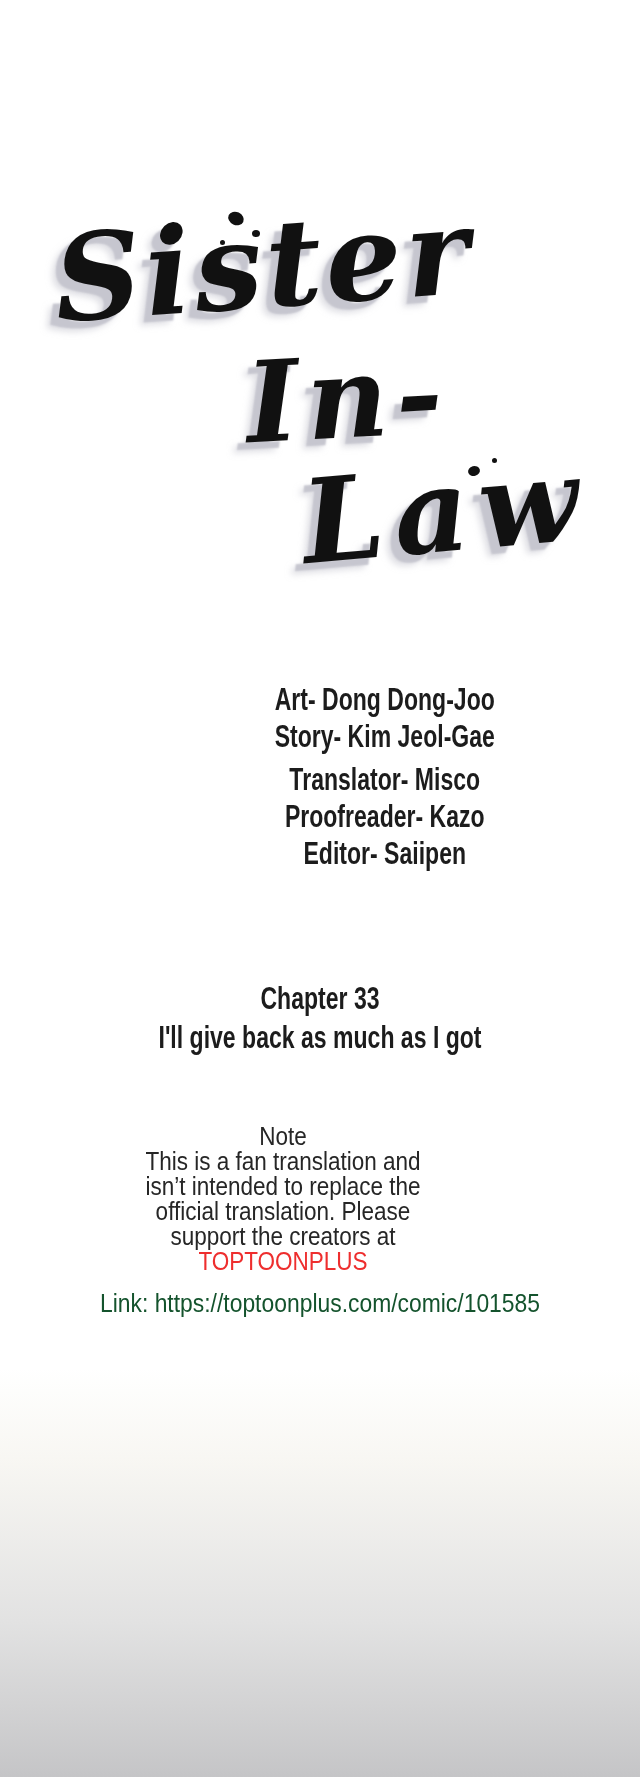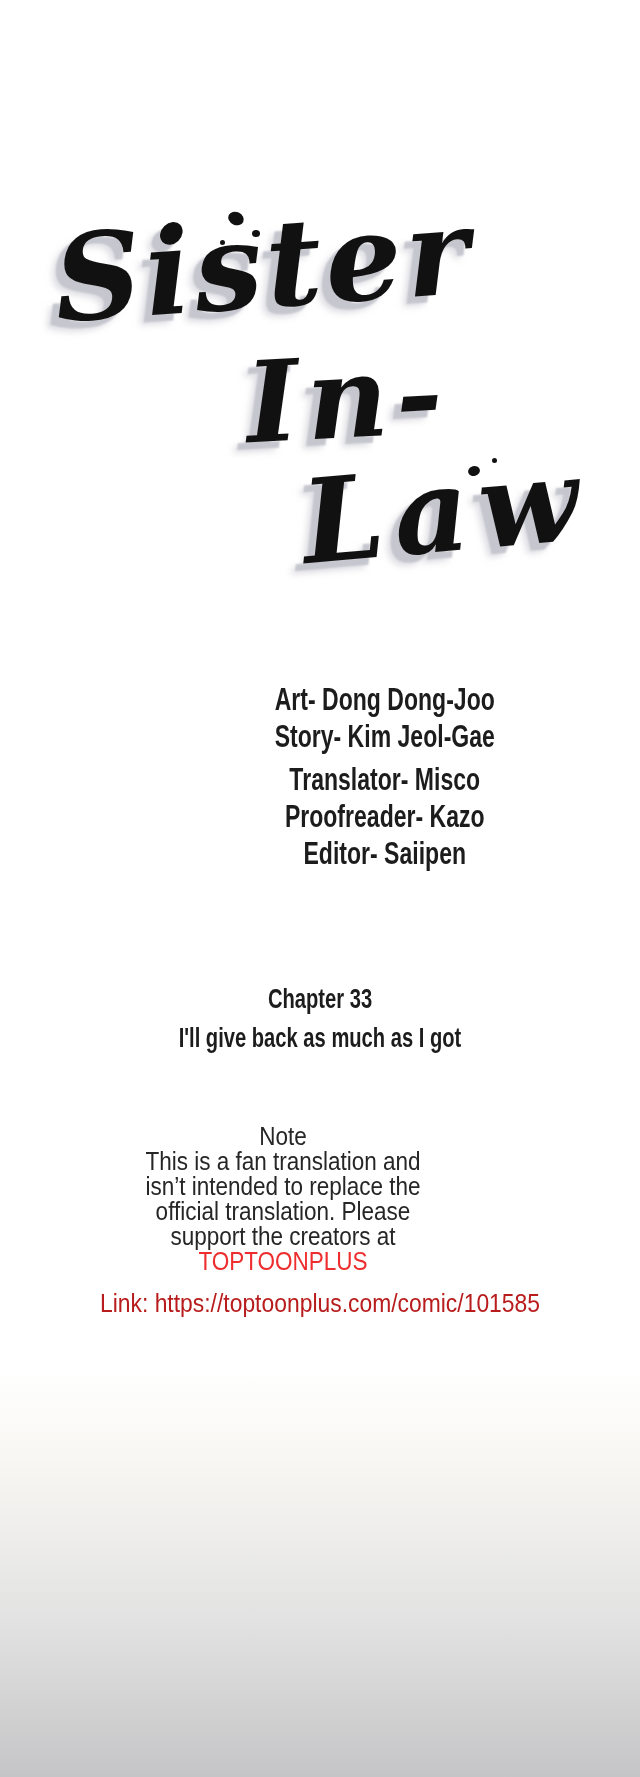--- a/index.html
+++ b/index.html
@@ -48,37 +48,37 @@
   .cond{font-weight:bold;color:#1c1c1c;white-space:nowrap;}
   .credits{
     position:absolute;top:681px;right:145px;
     text-align:center;font-size:32px;line-height:37px;
   }
   .credit-line{transform:scaleX(.72);transform-origin:100% 50%;}
   .credit-line.group-gap{margin-top:6px;}
 
   .chapter{
     position:absolute;top:979px;left:0;width:640px;
-    text-align:center;font-size:28px;line-height:39px;
+    text-align:center;font-size:32px;line-height:39px;
   }
   .chapter-line{transform:scaleX(.72);transform-origin:50% 50%;}
 
   
   .note{
     position:absolute;top:1124px;left:0;width:566px;
     text-align:center;font-size:25px;line-height:25px;
     color:#262626;
   }
   .note-inner{transform:scaleX(.9);transform-origin:50% 0;}
   .note-line{white-space:nowrap;}
   .site-name{color:var(--site-red);}
 
   .source-link{
     position:absolute;top:1288px;left:0;width:640px;
-    text-align:center;font-size:26px;line-height:30px;color:#b91c1c;
+    text-align:center;font-size:26px;line-height:30px;color:#14532d;
   }
   .link-inner{transform:scaleX(.88);transform-origin:50% 0;white-space:nowrap;}
 
   
   .bottom-fade{
     position:absolute;left:0;top:1368px;width:640px;height:409px;
     background:linear-gradient(180deg,#ffffff 0%,#f8f7f3 22%,#e2e2e2 62%,#c5c5c7 100%);
   }
 </style>
 </head>

